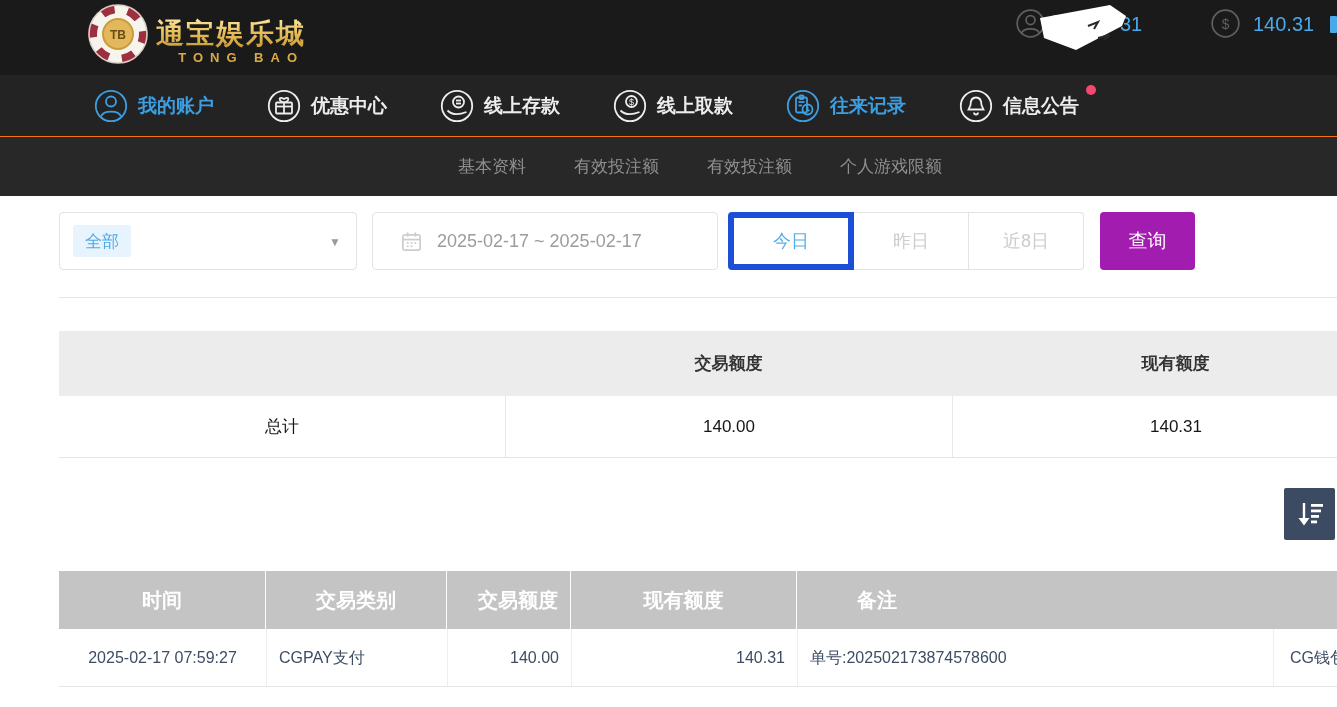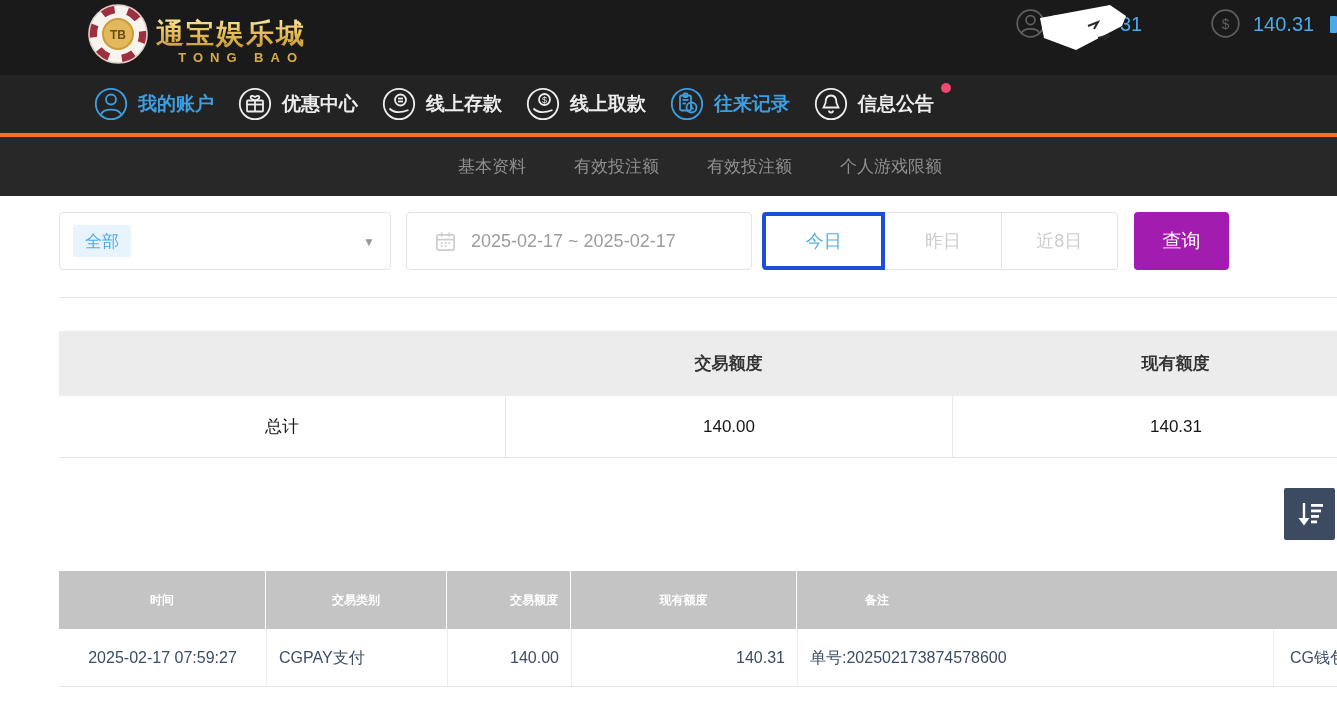--- a/index.html
+++ b/index.html
@@ -21,49 +21,49 @@
     background:#4aa9e9; transform:skewX(-12deg); }
   .scribble { position:absolute; left:1036px; top:4px; z-index:2; }
   .uname-visible { position:absolute; left:1120px; top:13px; font-size:20px; color:#4aa9e9; z-index:1; }
   .dollar-icon { position:absolute; left:1210px; top:8px; }
   .balance { position:absolute; left:1253px; top:13px; font-size:20px; color:#4aa9e9; }
   .balance-partial { position:absolute; left:1330px; top:16px; width:7px; height:17px;
     background:#4aa9e9; border-radius:1px; }
 
   
   .nav-bar { height:62px; background:#232323; display:flex; align-items:center;
-    padding-left:93px; gap:23px; border-bottom:4px solid #f97316; }
+    padding-left:93px; gap:52px; border-bottom:1px solid #f97316; }
   .nav-item { display:flex; align-items:center; gap:9px; color:#ededed; cursor:pointer; position:relative; }
   .nav-item.active { color:#3d9ee2; }
   .nav-label { font-size:19px; font-weight:700; white-space:nowrap; }
   .nav-dot { position:absolute; top:-3px; right:-17px; width:10px; height:10px;
     border-radius:50%; background:#f5486f; }
 
   
   .sub-nav { height:59px; background:#282828; display:flex; align-items:center;
     padding-left:458px; gap:48px; }
   .sub-nav-item { font-size:17px; color:#8f8f8f; cursor:pointer; white-space:nowrap; }
 
   
   .filter-row { margin:16px 0 0 59px; display:flex; height:58px; }
-  .select-box { width:332px; height:58px; border:1px solid #e3e3e3; border-radius:4px;
+  .select-box { width:298px; height:58px; border:1px solid #e3e3e3; border-radius:4px;
     display:flex; align-items:center; position:relative; cursor:pointer; background:#fff; }
   .select-tag { margin-left:13px; height:32px; padding:0 12px; background:#e8f4fd;
     color:#4aa9e9; font-size:17px; display:flex; align-items:center; border-radius:3px; }
   .select-caret { position:absolute; right:15px; top:22px; font-size:12px; color:#9a9a9a; }
   .date-box { width:346px; height:58px; margin-left:15px; border:1px solid #e3e3e3;
     border-radius:4px; display:flex; align-items:center; padding-left:27px; cursor:pointer; background:#fff; }
   .date-text { margin-left:14px; font-size:18px; color:#9c9c9c; white-space:nowrap; }
   .seg-group { width:356px; height:58px; margin-left:10px; display:flex; border-radius:4px; }
   .seg-btn { flex:1; border:1px solid #e3e3e3; border-left-width:0; background:#fff;
     font-size:18px; color:#cccccc; cursor:pointer;
     font-family:"Liberation Sans","DejaVu Sans",sans-serif; }
   .seg-btn:first-child { border-left-width:1px; border-radius:4px 0 0 4px; }
   .seg-btn:last-child { border-radius:0 4px 4px 0; }
-  .seg-btn.active { border:4px solid #1d4ed8; color:#55aeea; }
+  .seg-btn.active { border:6px solid #1d4ed8; color:#55aeea; }
   .search-btn { width:95px; height:58px; margin-left:16px; background:#a21caf; border:0;
     border-radius:4px; color:#fff; font-size:19px; cursor:pointer;
     font-family:"Liberation Sans","DejaVu Sans",sans-serif; }
 
   .h-rule { margin:27px 0 0 59px; width:1278px; height:1px; background:#e4e4e4; }
 
   
   .sum-table { margin:33px 0 0 59px; width:1340px; }
   .sum-head { display:flex; height:65px; background:#ececec; }
   .sum-head-cell { width:447px; line-height:65px; text-align:center; font-size:17px;
@@ -75,21 +75,21 @@
   .sum-cell + .sum-cell { border-left:1px solid #e8e8e8; }
 
   
   .sort-btn { position:absolute; top:488px; right:2px; width:51px; height:52px;
     background:#3c4b61; border:0; border-radius:2px; cursor:pointer;
     display:flex; align-items:center; justify-content:center; }
 
   
   .tx-table { margin:113px 0 0 59px; width:1374px; }
   .tx-head { display:flex; height:58px; background:#c4c4c4; }
-  .tx-head-cell { line-height:58px; font-size:12px; font-weight:700; color:#fff;
+  .tx-head-cell { line-height:58px; font-size:20px; font-weight:700; color:#fff;
     text-align:center; border-right:1px solid #fdfdfd; }
   .tx-head-cell:last-child { border-right:0; }
   .tx-row { display:flex; height:58px; border-bottom:1px solid #e5e5e5; }
   .tx-cell { line-height:57px; font-size:16px; color:#3d4d63; text-align:center; white-space:nowrap; }
   .tx-cell + .tx-cell { border-left:1px solid #eeeeee; }
   .w1{width:207px;} .w2{width:181px;} .w3{width:124px;} .w4{width:226px;} .w5{width:476px;} .w6{width:160px;}
   .al{text-align:left; padding-left:12px;} .ar{text-align:right; padding-right:12px;}
   .al16{text-align:left; padding-left:16px;}
 
   .page-wrap { position:relative; width:1337px; height:707px; overflow:hidden; }

